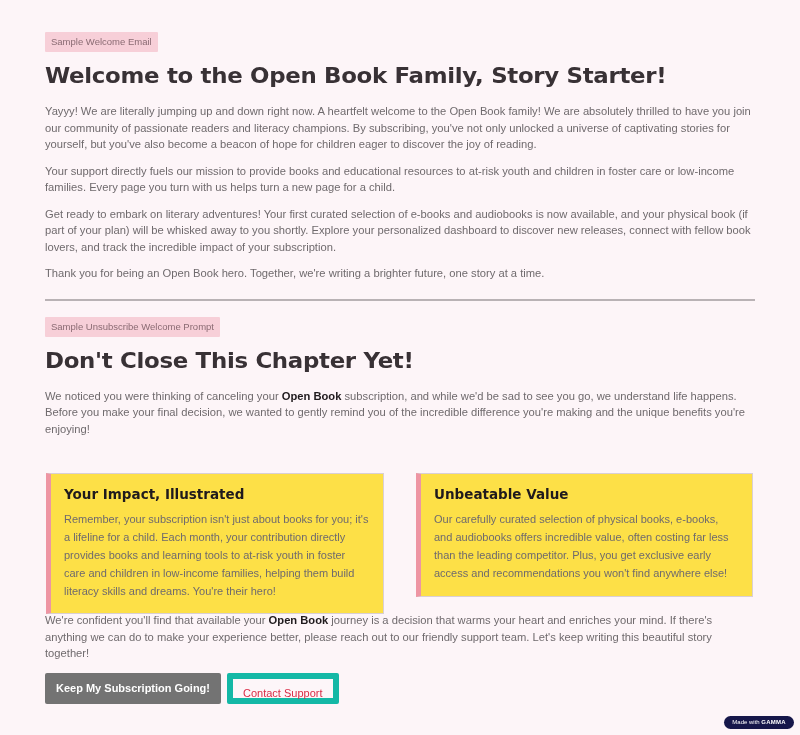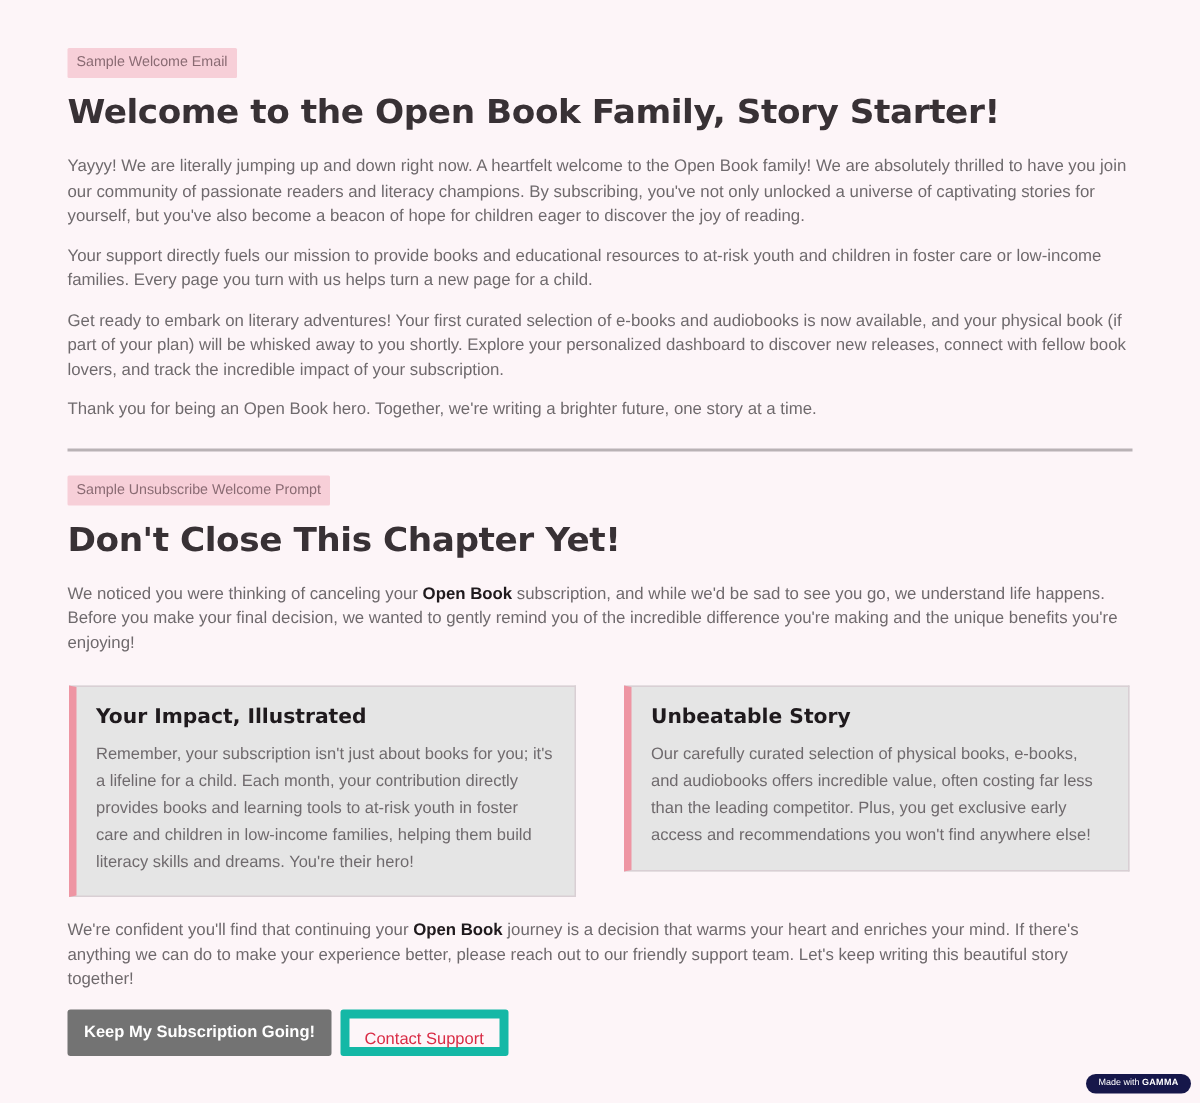--- a/index.html
+++ b/index.html
@@ -53,22 +53,22 @@
   .section2 { margin-top: 15px; }
   .cards {
     display: flex;
     gap: 0;
     margin-top: 20px;
     position: relative;
     height: 145px;
   }
   .card {
     position: absolute;
-    top: 0;
-    background: #e5e5e5;
+    top: 16px;
+    background: #fde047;
     border: 1px solid #d9cfd4;
     border-left: 5px solid #ee95a3;
     padding: 10px 14px 10px 13px;
   }
   .card.c1 { left: 1px; width: 338px; height: 141px; }
   .card.c2 { left: 371px; width: 337px; height: 124px; }
   .card h3 {
     font-family: "DejaVu Sans", sans-serif;
     font-weight: bold;
     color: #1f1a1d;
@@ -146,26 +146,26 @@
     <span class="tag">Sample Unsubscribe Welcome Prompt</span>
     <h1>Don't Close This Chapter Yet!</h1>
     <p class="body first"><span>We noticed you were thinking of canceling your </span><b>Open Book</b><span> subscription, and while we'd be sad to see you go, we understand life happens. Before you make your final decision, we wanted to gently remind you of the incredible difference you're making and the unique benefits you're enjoying!</span></p>
 
     <div class="cards">
       <div class="card c1">
         <h3>Your Impact, Illustrated</h3>
         <p>Remember, your subscription isn't just about books for you; it's a lifeline for a child. Each month, your contribution directly provides books and learning tools to at-risk youth in foster care and children in low-income families, helping them build literacy skills and dreams. You're their hero!</p>
       </div>
       <div class="card c2">
-        <h3>Unbeatable Story</h3>
+        <h3>Unbeatable Value</h3>
         <p>Our carefully curated selection of physical books, e-books, and audiobooks offers incredible value, often costing far less than the leading competitor. Plus, you get exclusive early access and recommendations you won't find anywhere else!</p>
       </div>
     </div>
 
-    <p class="body closing"><span>We're confident you'll find that continuing your </span><b>Open Book</b><span> journey is a decision that warms your heart and enriches your mind. If there's anything we can do to make your experience better, please reach out to our friendly support team. Let's keep writing this beautiful story together!</span></p>
+    <p class="body closing"><span>We're confident you'll find that available your </span><b>Open Book</b><span> journey is a decision that warms your heart and enriches your mind. If there's anything we can do to make your experience better, please reach out to our friendly support team. Let's keep writing this beautiful story together!</span></p>
 
     <div class="buttons">
       <button class="btn-primary">Keep My Subscription Going!</button>
       <button class="btn-secondary">Contact Support</button>
     </div>
   </section>
 </div>
 
 <div class="made-with"><span>Made with</span> <b>GAMMA</b></div>
 

